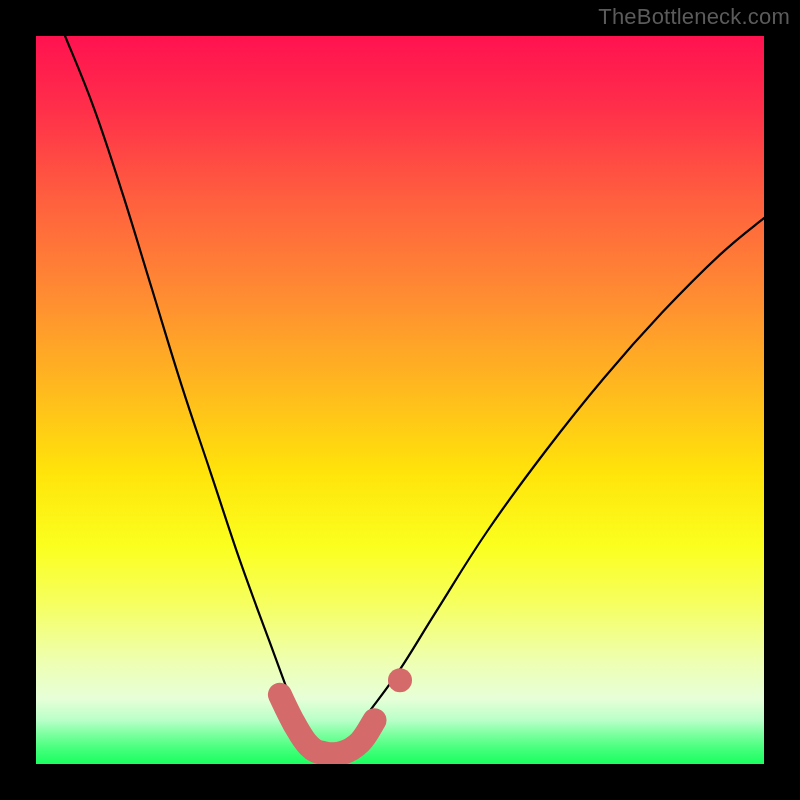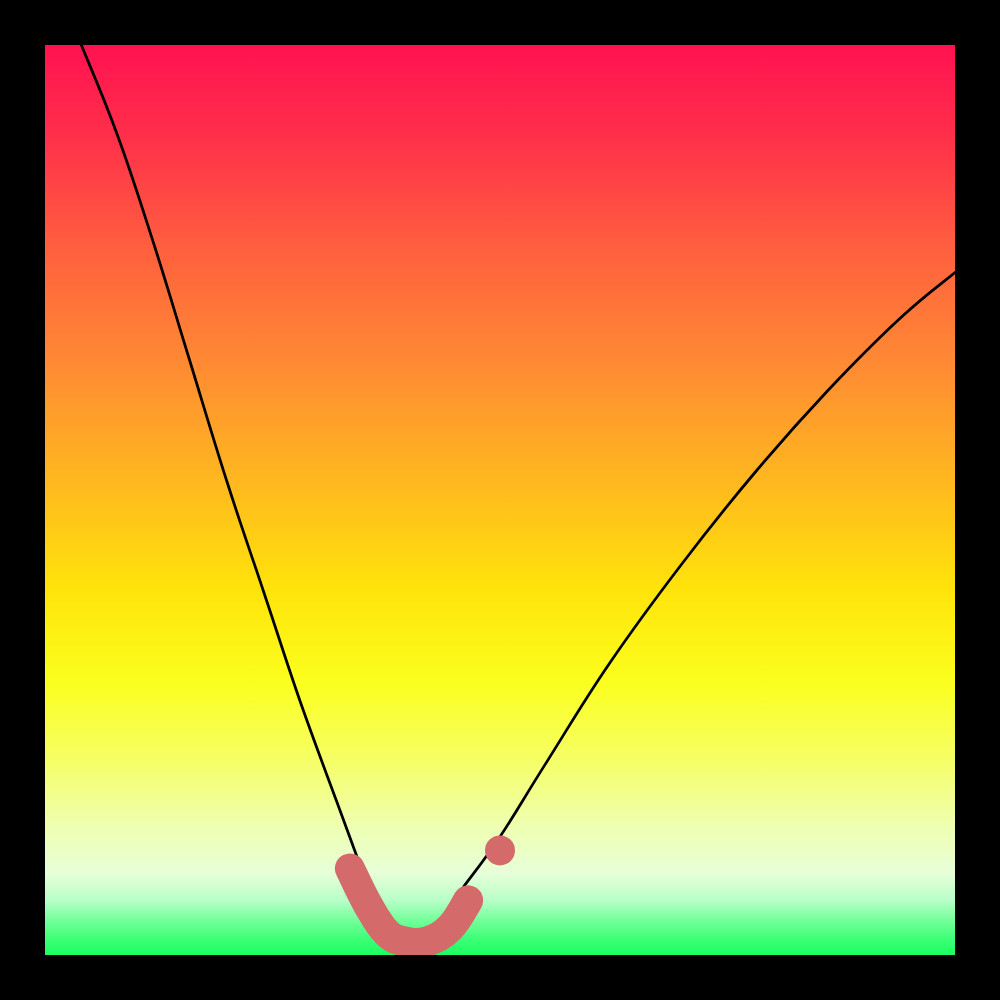--- a/index.html
+++ b/index.html
@@ -65,20 +65,21 @@
     inset: 0;
     width: 100%;
     height: 100%;
     pointer-events: none;
   }
 </style>
 </head>
 <body>
 
 <div class="frame">
+  <div class="watermark">TheBottleneck.com</div>
 
   <div class="plot">
     <div class="gradient"></div>
     <svg class="curves" viewBox="0 0 728 728" preserveAspectRatio="none">
       <g id="svg-layer">
           <path d="M 29.1 0.0 C 34.9 14.6, 46.6 40.8, 58.2 72.8 C 69.9 104.8, 75.7 123.8, 87.4 160.2 C 99.0 196.6, 104.8 216.9, 116.5 254.8 C 128.1 292.7, 134.0 313.0, 145.6 349.4 C 157.2 385.8, 163.1 401.9, 174.7 436.8 C 186.4 471.7, 192.2 490.7, 203.8 524.2 C 215.5 557.6, 222.0 574.4, 233.0 604.2 C 243.9 634.1, 253.3 659.6, 258.4 673.4" fill="none" stroke="#000000" stroke-width="2.2" stroke-linecap="round"></path>
           <path d="M 334.9 673.4 C 340.7 665.4, 350.9 653.0, 364.0 633.4 C 377.1 613.7, 382.9 602.8, 400.4 575.1 C 417.9 547.5, 429.5 527.1, 451.4 495.0 C 473.2 463.0, 486.3 445.5, 509.6 415.0 C 532.9 384.4, 544.5 369.8, 567.8 342.2 C 591.1 314.5, 602.8 301.4, 626.1 276.6 C 649.4 251.9, 663.9 237.3, 684.3 218.4 C 704.7 199.5, 719.3 189.3, 728.0 182.0" fill="none" stroke="#000000" stroke-width="2.2" stroke-linecap="round"></path>
           <path d="M 243.9 658.8 C 246.8 664.7, 252.6 677.8, 258.4 688.0 C 264.3 698.2, 267.2 704.0, 273.0 709.8 C 278.8 715.6, 281.0 715.6, 287.6 717.1 C 294.1 718.5, 298.5 719.3, 305.8 717.1 C 313.0 714.9, 317.4 712.7, 324.0 706.2 C 330.5 699.6, 335.6 688.7, 338.5 684.3" fill="none" stroke="#d46a6a" stroke-width="24" stroke-linecap="round" stroke-linejoin="round"></path>
           <circle cx="364.0" cy="644.3" r="12" fill="#d46a6a"></circle>
         </g>

